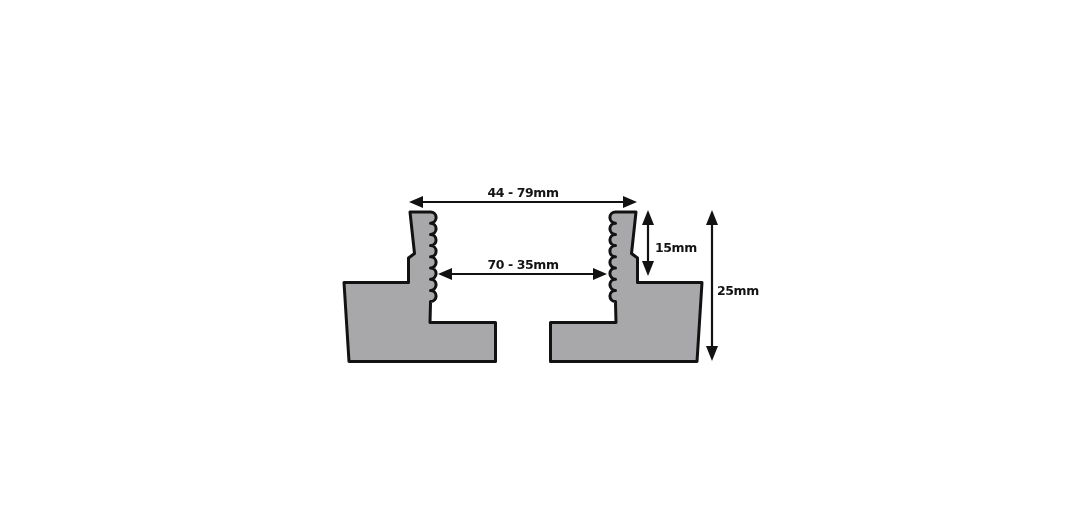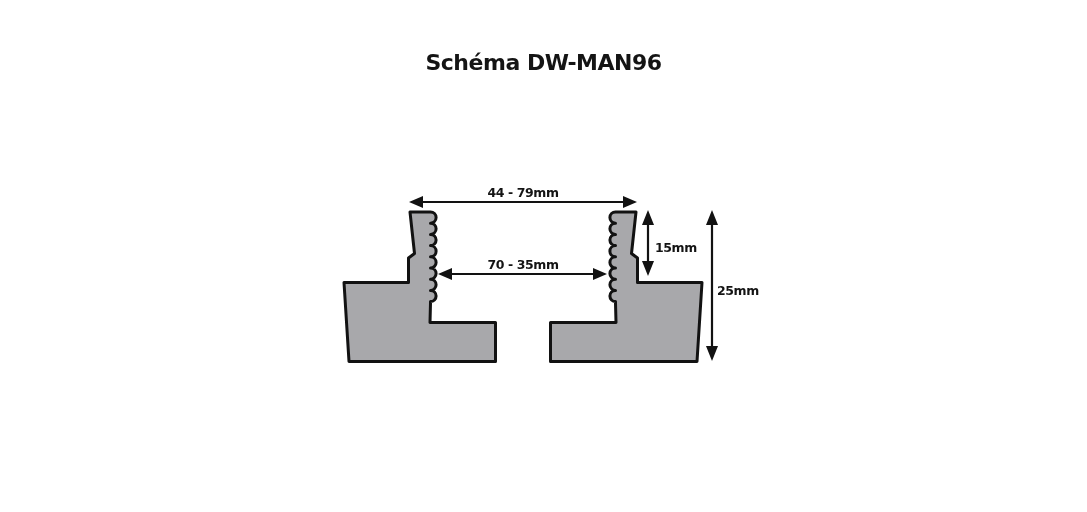--- a/index.html
+++ b/index.html
@@ -54,21 +54,20 @@
     font-size: 12.5px;
     letter-spacing: -0.4px;
     fill: #141414;
   }
 </style>
 </head>
 <body>
 
 <div class="page">
 
-  <div class="title">Schéma DW-MAN96</div>
 
   <svg class="drawing" viewBox="0 0 1087 512" xmlns="http://www.w3.org/2000/svg">
 
     <path class="jaw" d="M 410 212
              L 430.5 212
              a 5.6 5.6 0 0 1 0 11.2
              a 5.6 5.6 0 0 1 0 11.2
              a 5.6 5.6 0 0 1 0 11.2
              a 5.6 5.6 0 0 1 0 11.2
              a 5.6 5.6 0 0 1 0 11.2

